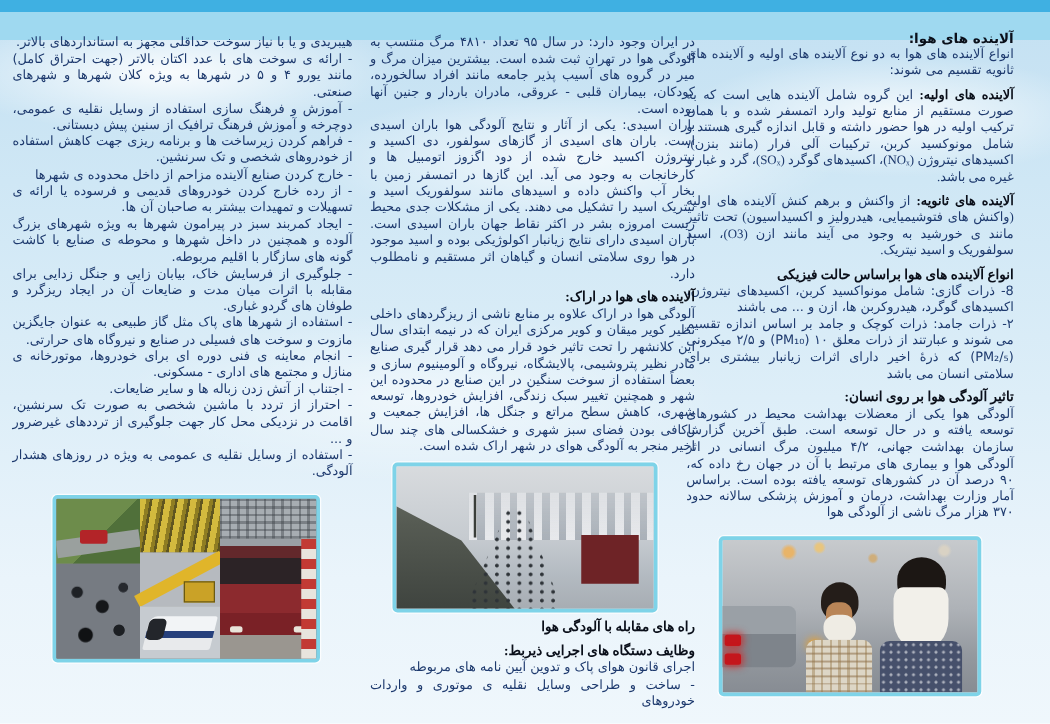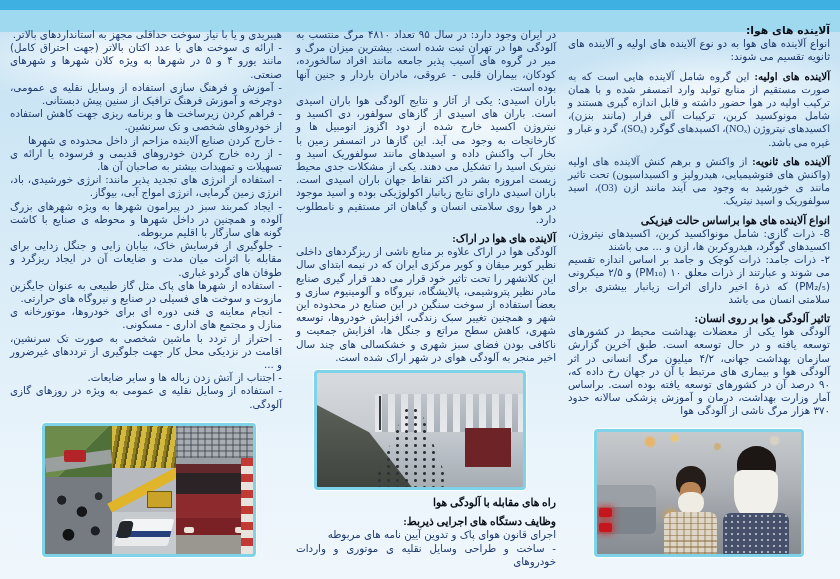--- a/index.html
+++ b/index.html
@@ -14,21 +14,21 @@
       linear-gradient(180deg,#c3e0f2 0%,#cfe7f5 25%,#ddeef8 55%,#eaf4fb 80%,#eff7fc 100%);
   }
   .topband{position:absolute;top:0;left:0;right:0;height:32px;
     background:linear-gradient(180deg,#3fb0e2 0,#3fb0e2 10px,#9fd9f0 10px,#9fd9f0 32px);}
   .col{position:absolute;direction:rtl;text-align:justify;color:#1e3a6e;
     font-size:10.3px;line-height:13.2px;}
   .col p{margin:0;text-align:justify;}
   .col .gap{margin-top:6px;font-family:Liberation Serif, serif;}
   .hd{font-weight:bold;color:#0a0f1a;font-size:10.8px;margin:0;}
   .lead{font-weight:bold;color:#0a0f1a;}
-  .col-right{left:568px;top:24px;width:262px;}
+  .col-right{left:549px;top:24px;width:262px;}
   .col-mid{left:296px;top:28px;width:260px;}
   .col-left{left:10px;top:28px;width:272px;}
   .photo{position:relative;border:3px solid #7ed3e8;border-radius:4px;overflow:hidden;
     box-shadow:0 0 0 1px rgba(255,255,255,.8);}
   
   .ph-children{width:204px;height:122px;margin:11px auto 0 auto;
     background-image:
       radial-gradient(circle 9px at 26% 8%, #e8b469 0 40%, rgba(232,180,105,0) 75%),
       radial-gradient(circle 7px at 38% 5%, #e8c57e 0 40%, rgba(232,197,126,0) 75%),
       radial-gradient(circle 8px at 87% 7%, #d9d2c4 0 40%, rgba(217,210,196,0) 75%),
@@ -150,28 +150,27 @@
     <p>- ساخت و طراحی وسایل نقلیه ی موتوری و واردات خودروهای</p>
   </div>
 
   <div class="col col-left">
     <p>هیبریدی و یا با نیاز سوخت حداقلی مجهز به استانداردهای بالاتر.</p>
     <p>- ارائه ی سوخت های با عدد اکتان بالاتر (جهت احتراق کامل) مانند یورو ۴ و ۵ در شهرها به ویژه کلان شهرها و شهرهای صنعتی.</p>
     <p>- آموزش و فرهنگ سازی استفاده از وسایل نقلیه ی عمومی، دوچرخه و آموزش فرهنگ ترافیک از سنین پیش دبستانی.</p>
     <p>- فراهم کردن زیرساخت ها و برنامه ریزی جهت کاهش استفاده از خودروهای شخصی و تک سرنشین.</p>
     <p>- خارج کردن صنایع آلاینده مزاحم از داخل محدوده ی شهرها</p>
     <p>- از رده خارج کردن خودروهای قدیمی و فرسوده یا ارائه ی تسهیلات و تمهیدات بیشتر به صاحبان آن ها.</p>
-    <p>- استفاده از انرژی های تجدید پذیر مانند: انرژی خورشیدی، باد، انرژی زمین گرمایی، انرژی امواج آبی، بیوگاز.</p>
     <p>- ایجاد کمربند سبز در پیرامون شهرها به ویژه شهرهای بزرگ آلوده و همچنین در داخل شهرها و محوطه ی صنایع با کاشت گونه های سازگار با اقلیم مربوطه.</p>
     <p>- جلوگیری از فرسایش خاک، بیابان زایی و جنگل زدایی برای مقابله با اثرات میان مدت و ضایعات آن در ایجاد ریزگرد و طوفان های گردو غباری.</p>
     <p>- استفاده از شهرها های پاک مثل گاز طبیعی به عنوان جایگزین مازوت و سوخت های فسیلی در صنایع و نیروگاه های حرارتی.</p>
     <p>- انجام معاینه ی فنی دوره ای برای خودروها، موتورخانه ی منازل و مجتمع های اداری - مسکونی.</p>
+    <p>- اجتناب از آتش زدن زباله ها و سایر ضایعات.</p>
     <p>- احتراز از تردد با ماشین شخصی به صورت تک سرنشین، اقامت در نزدیکی محل کار جهت جلوگیری از ترددهای غیرضرور و ...</p>
-    <p>- اجتناب از آتش زدن زباله ها و سایر ضایعات.</p>
-    <p>- استفاده از وسایل نقلیه ی عمومی به ویژه در روزهای گازی آلودگی.</p>
+    <p>- استفاده از وسایل نقلیه ی عمومی به ویژه در روزهای هشدار آلودگی.</p>
     <div class="photo ph-collage">
       <div class="tile t-green">
         <div class="road"></div>
         <div class="car"></div>
       </div>
       <div class="tile t-crowd"></div>
       <div class="tile t-taxi"></div>
       <div class="tile t-crane">
         <div class="arm"></div>
         <div class="cab"></div>

